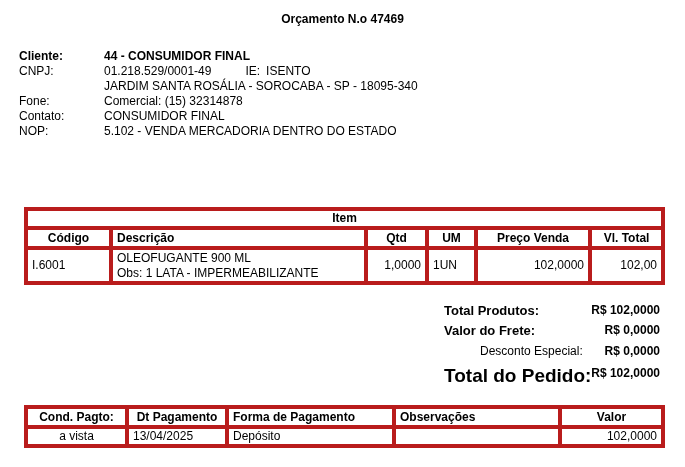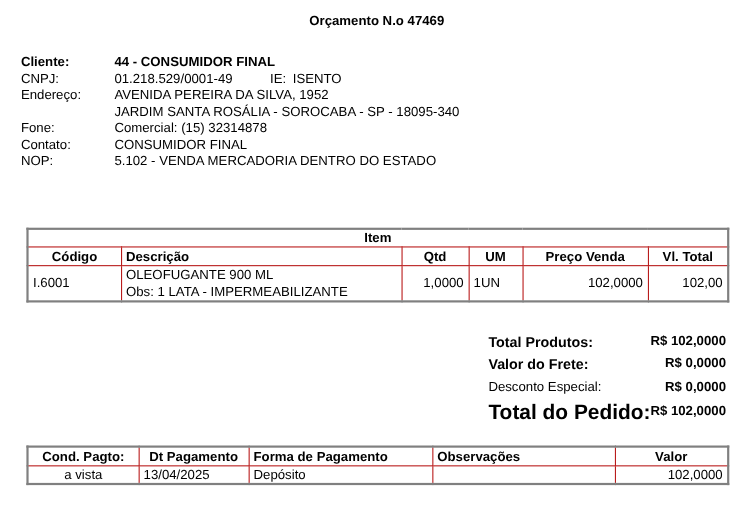--- a/index.html
+++ b/index.html
@@ -17,56 +17,53 @@
     .info-row .val { display: inline-block; }
     .info-row.bold { font-weight: bold; }
     .ie-lbl { margin-left: 34px; }
     .ie-val { margin-left: 6px; }
 
     table.grid {
       position: absolute; border-collapse: collapse; table-layout: fixed;
       border: 2px solid #808080;
     }
     table.grid td, table.grid th {
-      border: 1px solid #b91c1c; padding: 0 4px; font-size: 12px;
+      border: 4px solid #b91c1c; padding: 0 4px; font-size: 12px;
       overflow: hidden; white-space: nowrap;
     }
     table.grid th { font-weight: bold; text-align: center; height: 16px; line-height: 16px; }
 
     #items { left: 24px; top: 207px; width: 637px; }
     #items .item-head { text-align: center; font-weight: bold; height: 15px; line-height: 15px; }
     #items td.data { height: 31px; line-height: 15px; vertical-align: middle; }
     .r { text-align: right; }
     .c { text-align: center; margin-left: 28px; }
 
     .totals { position: absolute; left: 444px; width: 216px; }
     .tot-row { position: absolute; left: 0; width: 216px; white-space: nowrap; }
     .tot-row .tl { position: absolute; left: 0; }
     .tot-row .tv { position: absolute; right: 0; font-weight: bold; }
     .tl.b { font-weight: bold; font-size: 13px; }
-    .tl.n { font-size: 12px; }
+    .tl.n { font-size: 12px; margin-left: 36px; }
     .tl.big { font-weight: bold; font-size: 19px; }
 
     #payments { left: 24px; top: 405px; width: 637px; }
     #payments td { height: 15px; line-height: 15px; }
   </style>
 </head>
 <body>
 
 <div class="title">Orçamento N.o 47469</div>
 
 <div class="info">
   <div class="info-row bold">
     <span class="lbl">Cliente:</span><span class="val">44 - CONSUMIDOR FINAL</span>
   </div>
   <div class="info-row">
     <span class="lbl">CNPJ:</span><span class="val">01.218.529/0001-49</span><span class="ie-lbl">IE:</span><span class="ie-val">ISENTO</span>
-  </div>
-  <div class="info-row">
-    <span class="lbl">Endereço:</span><span class="val">AVENIDA PEREIRA DA SILVA, 1952</span>
   </div>
   <div class="info-row">
     <span class="lbl"></span><span class="val">JARDIM SANTA ROSÁLIA - SOROCABA - SP - 18095-340</span>
   </div>
   <div class="info-row">
     <span class="lbl">Fone:</span><span class="val">Comercial: (15) 32314878</span>
   </div>
   <div class="info-row">
     <span class="lbl">Contato:</span><span class="val">CONSUMIDOR FINAL</span>
   </div>

